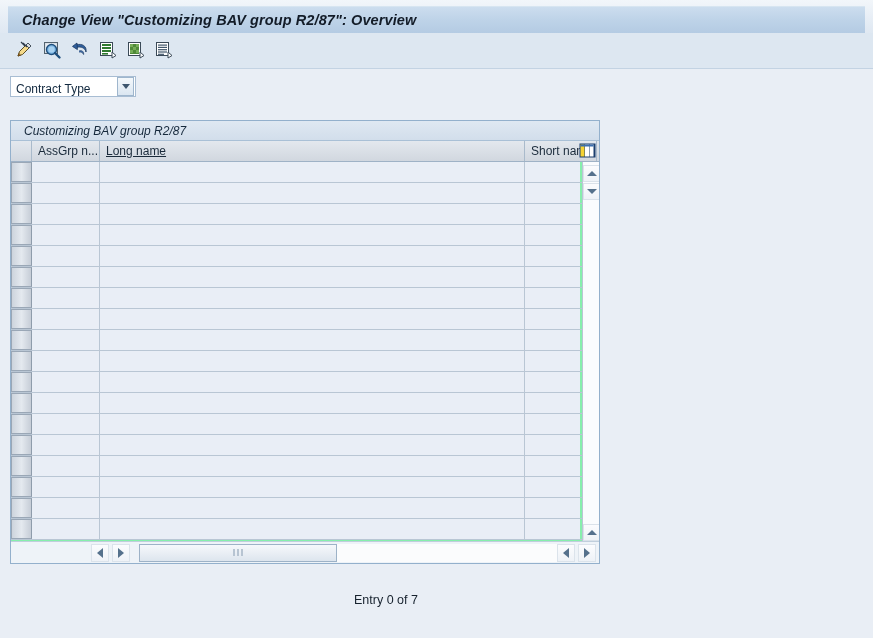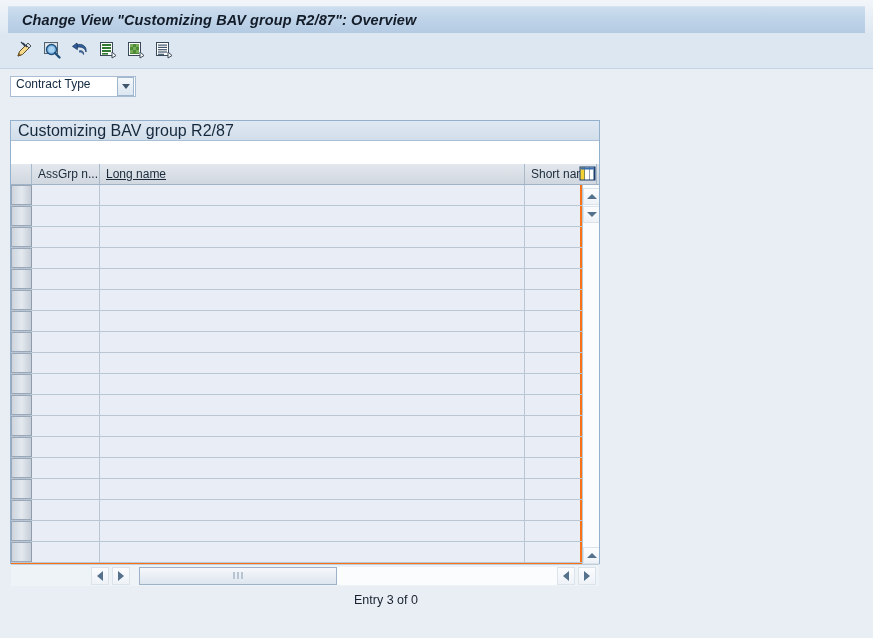--- a/index.html
+++ b/index.html
@@ -100,21 +100,21 @@
     position: relative;
   }
   .combo {
     position: absolute;
     left: 10px; top: 7px;
     width: 126px; height: 21px;
     background: #ffffff;
     border: 1px solid #a8bdd3;
     box-sizing: border-box;
     display: flex;
-    align-items: flex-start;
+    align-items: flex-end;
     cursor: pointer;
   }
   .combo-text {
     flex: 1;
     padding-left: 5px;
     font-size: 12px;
     color: #12293f;
     white-space: nowrap;
     overflow: hidden;
   }
@@ -145,32 +145,32 @@
     border: 1px solid #93b0cc;
     background: #ffffff;
     box-sizing: border-box;
   }
   .table-caption {
     height: 20px;
     background: linear-gradient(to bottom, #dfe8f2 0%, #d2deeb 100%);
     border-bottom: 1px solid #a9c0d6;
     display: flex;
     align-items: center;
-    padding-left: 7px;
-    font-size: 16px;
+    padding-left: 13px;
+    font-size: 12px;
     color: #16293c;
     box-sizing: border-box;
+    font-style: italic;
   }
 
   .grid {
     position: relative;
     height: 422px;
-    background: #f97316;
+    background: #86efac;
     overflow: hidden;
-    margin-top: 23px;
   }
 
   
   .hdr {
     display: flex;
     height: 21px;
     background: linear-gradient(to bottom, #e1e6ec 0%, #d2d8e0 100%);
     border-bottom: 1px solid #9fb2c6;
     box-sizing: border-box;
   }
@@ -610,16 +610,16 @@
           </div>
         <div class="hbtn">
             <span class="tri tri-r"></span>
           </div>
       </div>
 
     </div>
   </div>
 
   <div class="footer">
-    <div class="entrytext">Entry 3 of 0</div>
+    <div class="entrytext">Entry 0 of 7</div>
   </div>
 
 </div>
 
 </body></html>

